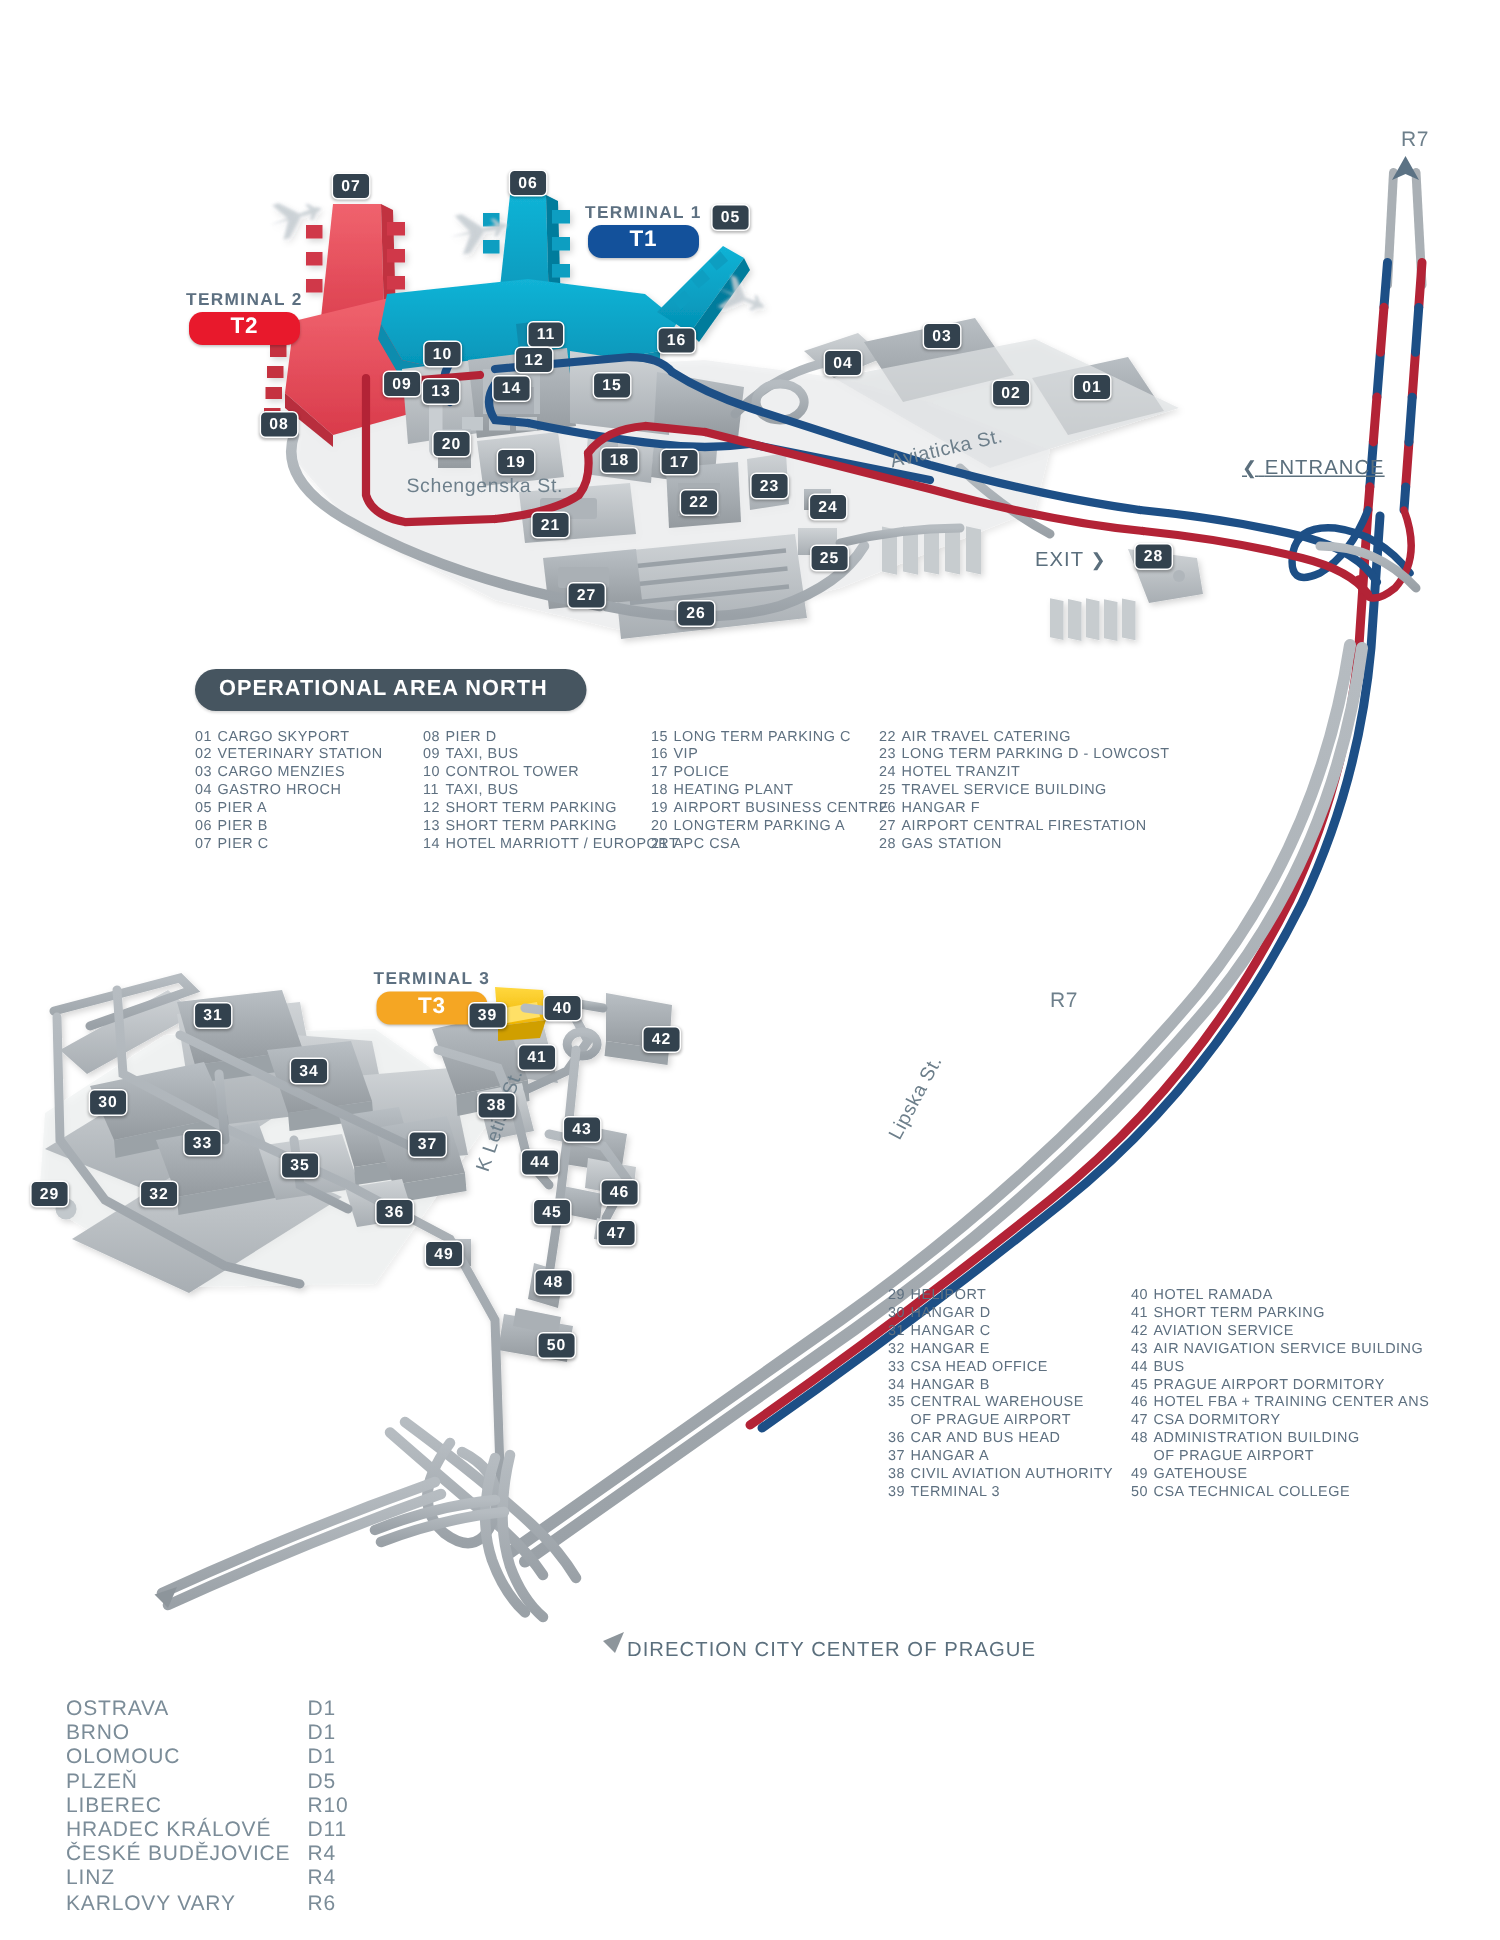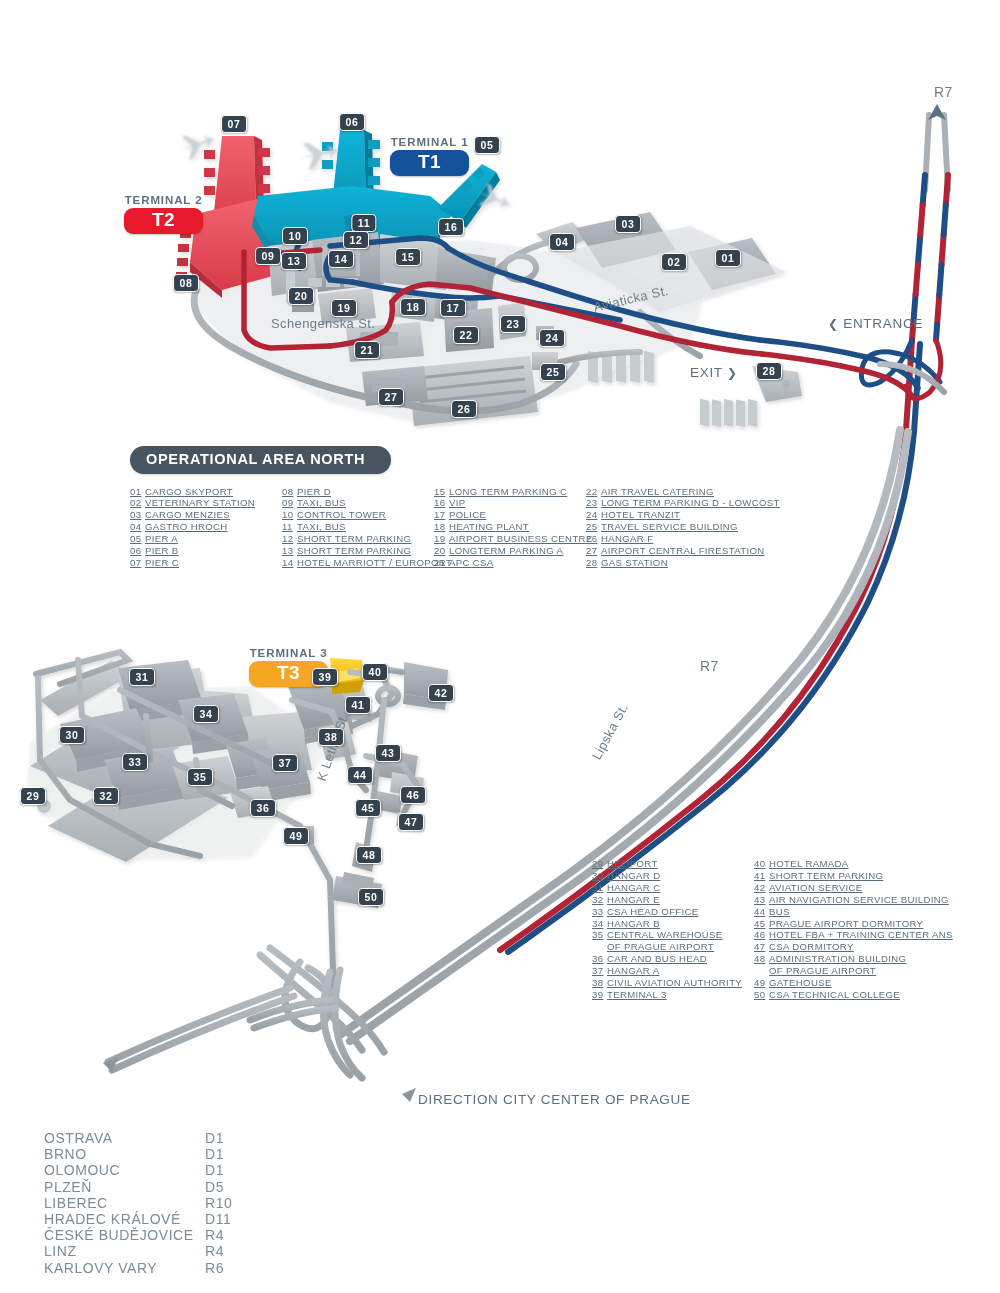--- a/index.html
+++ b/index.html
@@ -30,39 +30,39 @@
   }
 
   
   .term-wrap{position:absolute;text-align:center;}
   .term-cap{
     font-size:11.5px;font-weight:bold;letter-spacing:.9px;color:#5d7081;
     margin-bottom:2px;white-space:nowrap;
   }
   .term-pill{
     display:inline-block;border-radius:9px;color:#fff;font-weight:bold;
-    font-size:19px;letter-spacing:.5px;padding:2px 28px 4px;line-height:1.05;
+    font-size:15px;letter-spacing:.5px;padding:2px 28px 4px;line-height:1.05;
   }
   .t1{background:#13519b;box-shadow:0 1px 2px rgba(0,0,0,.25);}
   .t2{background:#e8192c;box-shadow:0 1px 2px rgba(0,0,0,.25);}
   .t3{background:#f5a623;box-shadow:0 1px 2px rgba(0,0,0,.25);}
 
   
   .marker{
     position:absolute;background:#33424e;color:#fff;border-radius:4px;
     font-size:10.5px;font-weight:bold;letter-spacing:.6px;
     padding:2.5px 5.5px 3px;line-height:1;
     box-shadow:0 1px 2px rgba(0,0,0,.28);
     border:1.4px solid #ffffff;
     transform:translate(-50%,-50%);
     white-space:nowrap;
   }
 
   
-  .legend{position:absolute;text-decoration:underline;}
+  .legend{position:absolute;}
   .legend-title{
     display:inline-block;background:#465560;color:#ffffff;
     border-radius:14px;font-size:14.5px;font-weight:bold;letter-spacing:.7px;
     padding:6px 26px 7px 16px;line-height:1;
     box-shadow:0 1px 2px rgba(0,0,0,.18);
   }
   .legend-cols{display:flex;margin-top:12px;}
   .legend-col{font-size:9.6px;letter-spacing:.35px;line-height:11.9px;color:#5e7080;}
   .legend-row{display:flex;white-space:nowrap;}
   .legend-num{width:15px;flex:0 0 15px;}
@@ -418,21 +418,21 @@
   </svg>
 
 
   <div class="road-label big" style="left:934px;top:84px;">R7</div>
   <div class="road-label big" style="left:700px;top:658px;">R7</div>
   <div class="road-label" style="left:592px;top:300px;transform:rotate(-13deg);transform-origin:left top;">Aviaticka St.</div>
   <div class="road-label" style="left:271px;top:316px;">Schengenska St.</div>
   <div class="road-label" style="left:589px;top:755px;transform:rotate(-62deg);transform-origin:left top;">Lipska St.</div>
   <div class="road-label" style="left:314px;top:778px;transform:rotate(-71deg);transform-origin:left top;">K Letišti St.</div>
 
-  <div class="dir-label" style="left:828px;top:316px;">
+  <div class="dir-label" style="left:828px;top:304px;text-decoration:underline;">
     <span style="font-size:12px;">❮</span>
     <span>ENTRANCE</span>
   </div>
   <div class="dir-label" style="left:690px;top:365px;">
     <span>EXIT</span>
     <span style="font-size:12px;">❯</span>
   </div>
   <div class="dir-label" style="left:418px;top:1092px;">DIRECTION CITY CENTER OF PRAGUE</div>
 
   <div class="term-wrap" style="left:390px;top:136px;">

